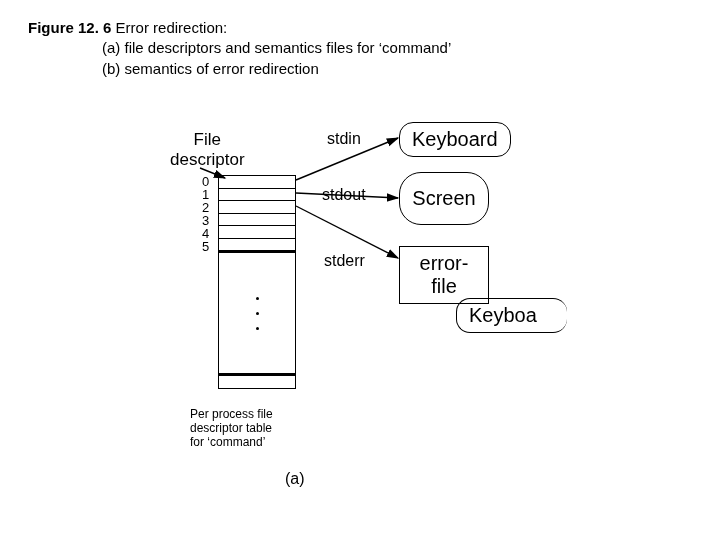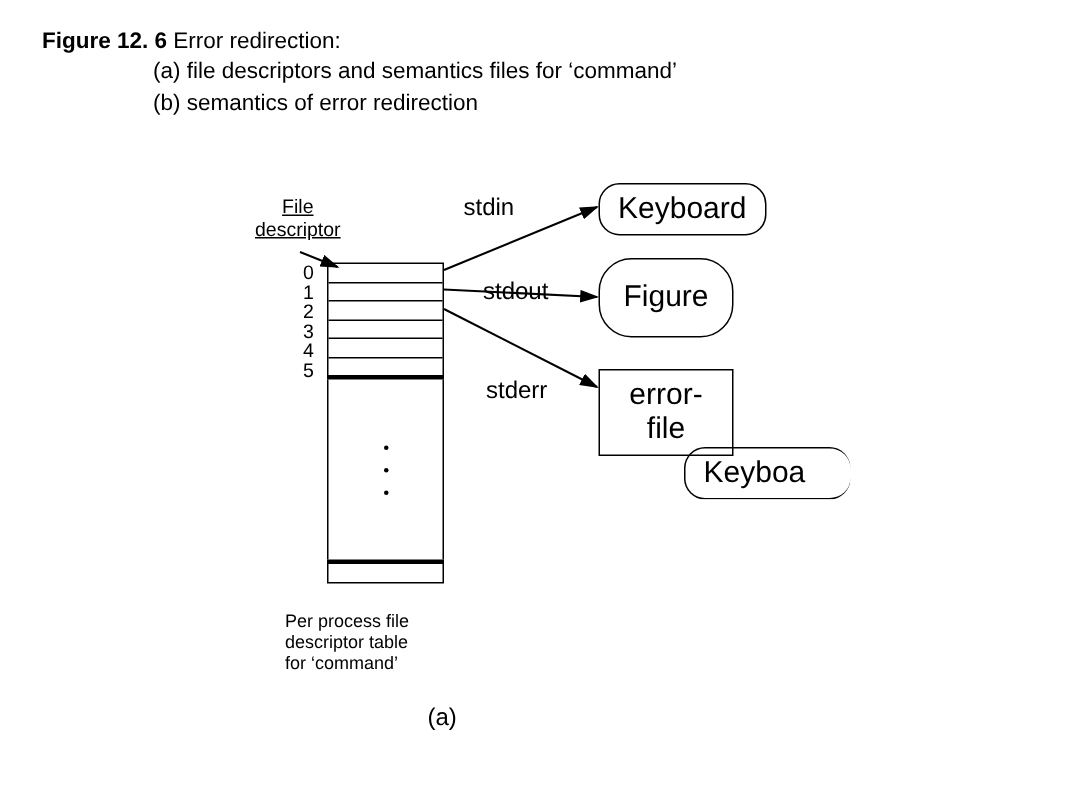--- a/index.html
+++ b/index.html
@@ -23,23 +23,22 @@
   .diagram {
     position: absolute;
     left: 100px;
     top: 120px;
     width: 560px;
     height: 370px;
   }
   .abs { position: absolute; }
   .fd-label {
     left: 70px; top: 10px;
-    font-size: 13px;
+    font-size: 17px;
     text-align: center;
-    text-decoration: underline;
   }
   .num-col {
     left: 102px; top: 55px;
     font-size: 13px;
     line-height: 13px;
     text-align: right;
   }
   .num-col div { height: 13px; }
   .table-outer {
     left: 118px; top: 55px;
@@ -88,21 +87,21 @@
     text-align: left;
   }
   .part-label {
     left: 185px; top: 350px;
     font-style: normal;
     font-size: 16px;
   }
   .stream-lbl {
     font-size: 16px;
   }
-  .stdin-lbl  { left: 209px; top: 10px; }
+  .stdin-lbl  { left: 227px; top: 10px; }
   .stdout-lbl { left: 222px; top: 66px; }
   .stderr-lbl { left: 224px; top: 132px; }
   .box {
     border: 1.6px solid #000;
     text-align: center;
     font-size: 20px;
     padding: 5px 12px;
   }
   .round { border-radius: 14px; }
   .screen {
@@ -170,21 +169,21 @@
     <span>Per process file<br>descriptor table<br>for ‘command’</span>
   </div>
 
   <div class="abs part-label">(a)</div>
 
   <div class="abs stream-lbl stdin-lbl">stdin</div>
   <div class="abs stream-lbl stdout-lbl">stdout</div>
   <div class="abs stream-lbl stderr-lbl">stderr</div>
 
   <div class="abs box round kbd1">Keyboard</div>
-  <div class="abs box screen scr">Figure</div>
+  <div class="abs box screen scr">Screen</div>
   <div class="abs box round kbd2">Keyboa</div>
   <div class="abs box errf">error-file</div>
 
   <svg class="arrows">
     <defs>
       <marker id="ah" markerWidth="10" markerHeight="10" refX="8" refY="3" orient="auto">
         <path d="M0,0 L9,3 L0,6 Z" fill="#000"></path>
       </marker>
     </defs>
 

